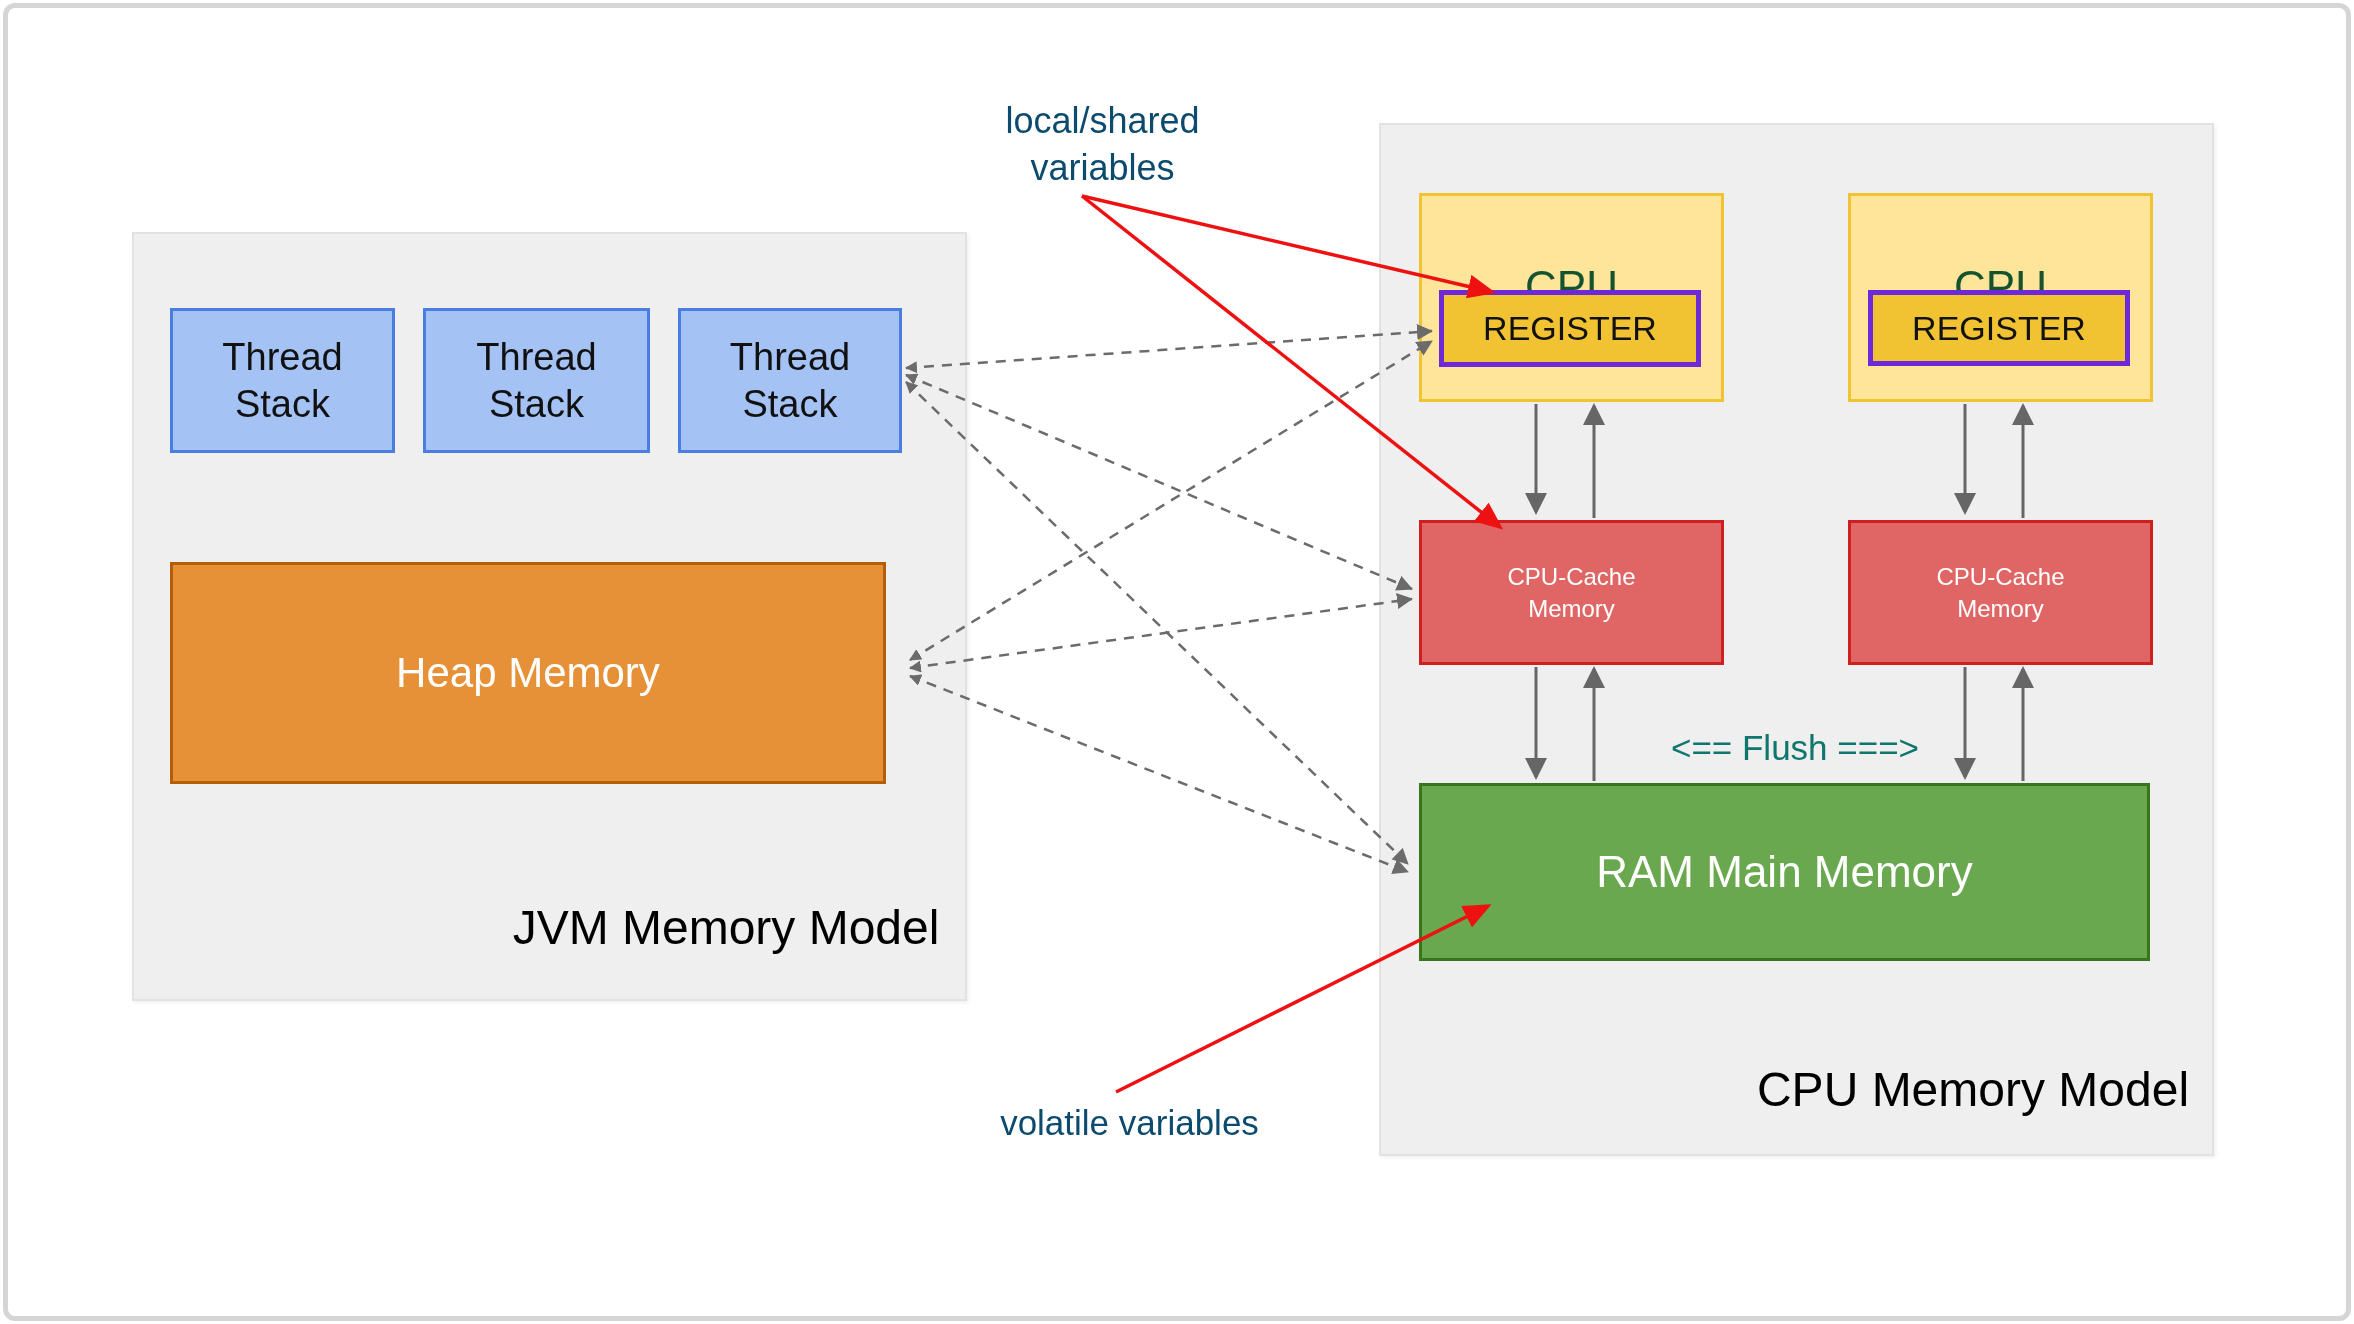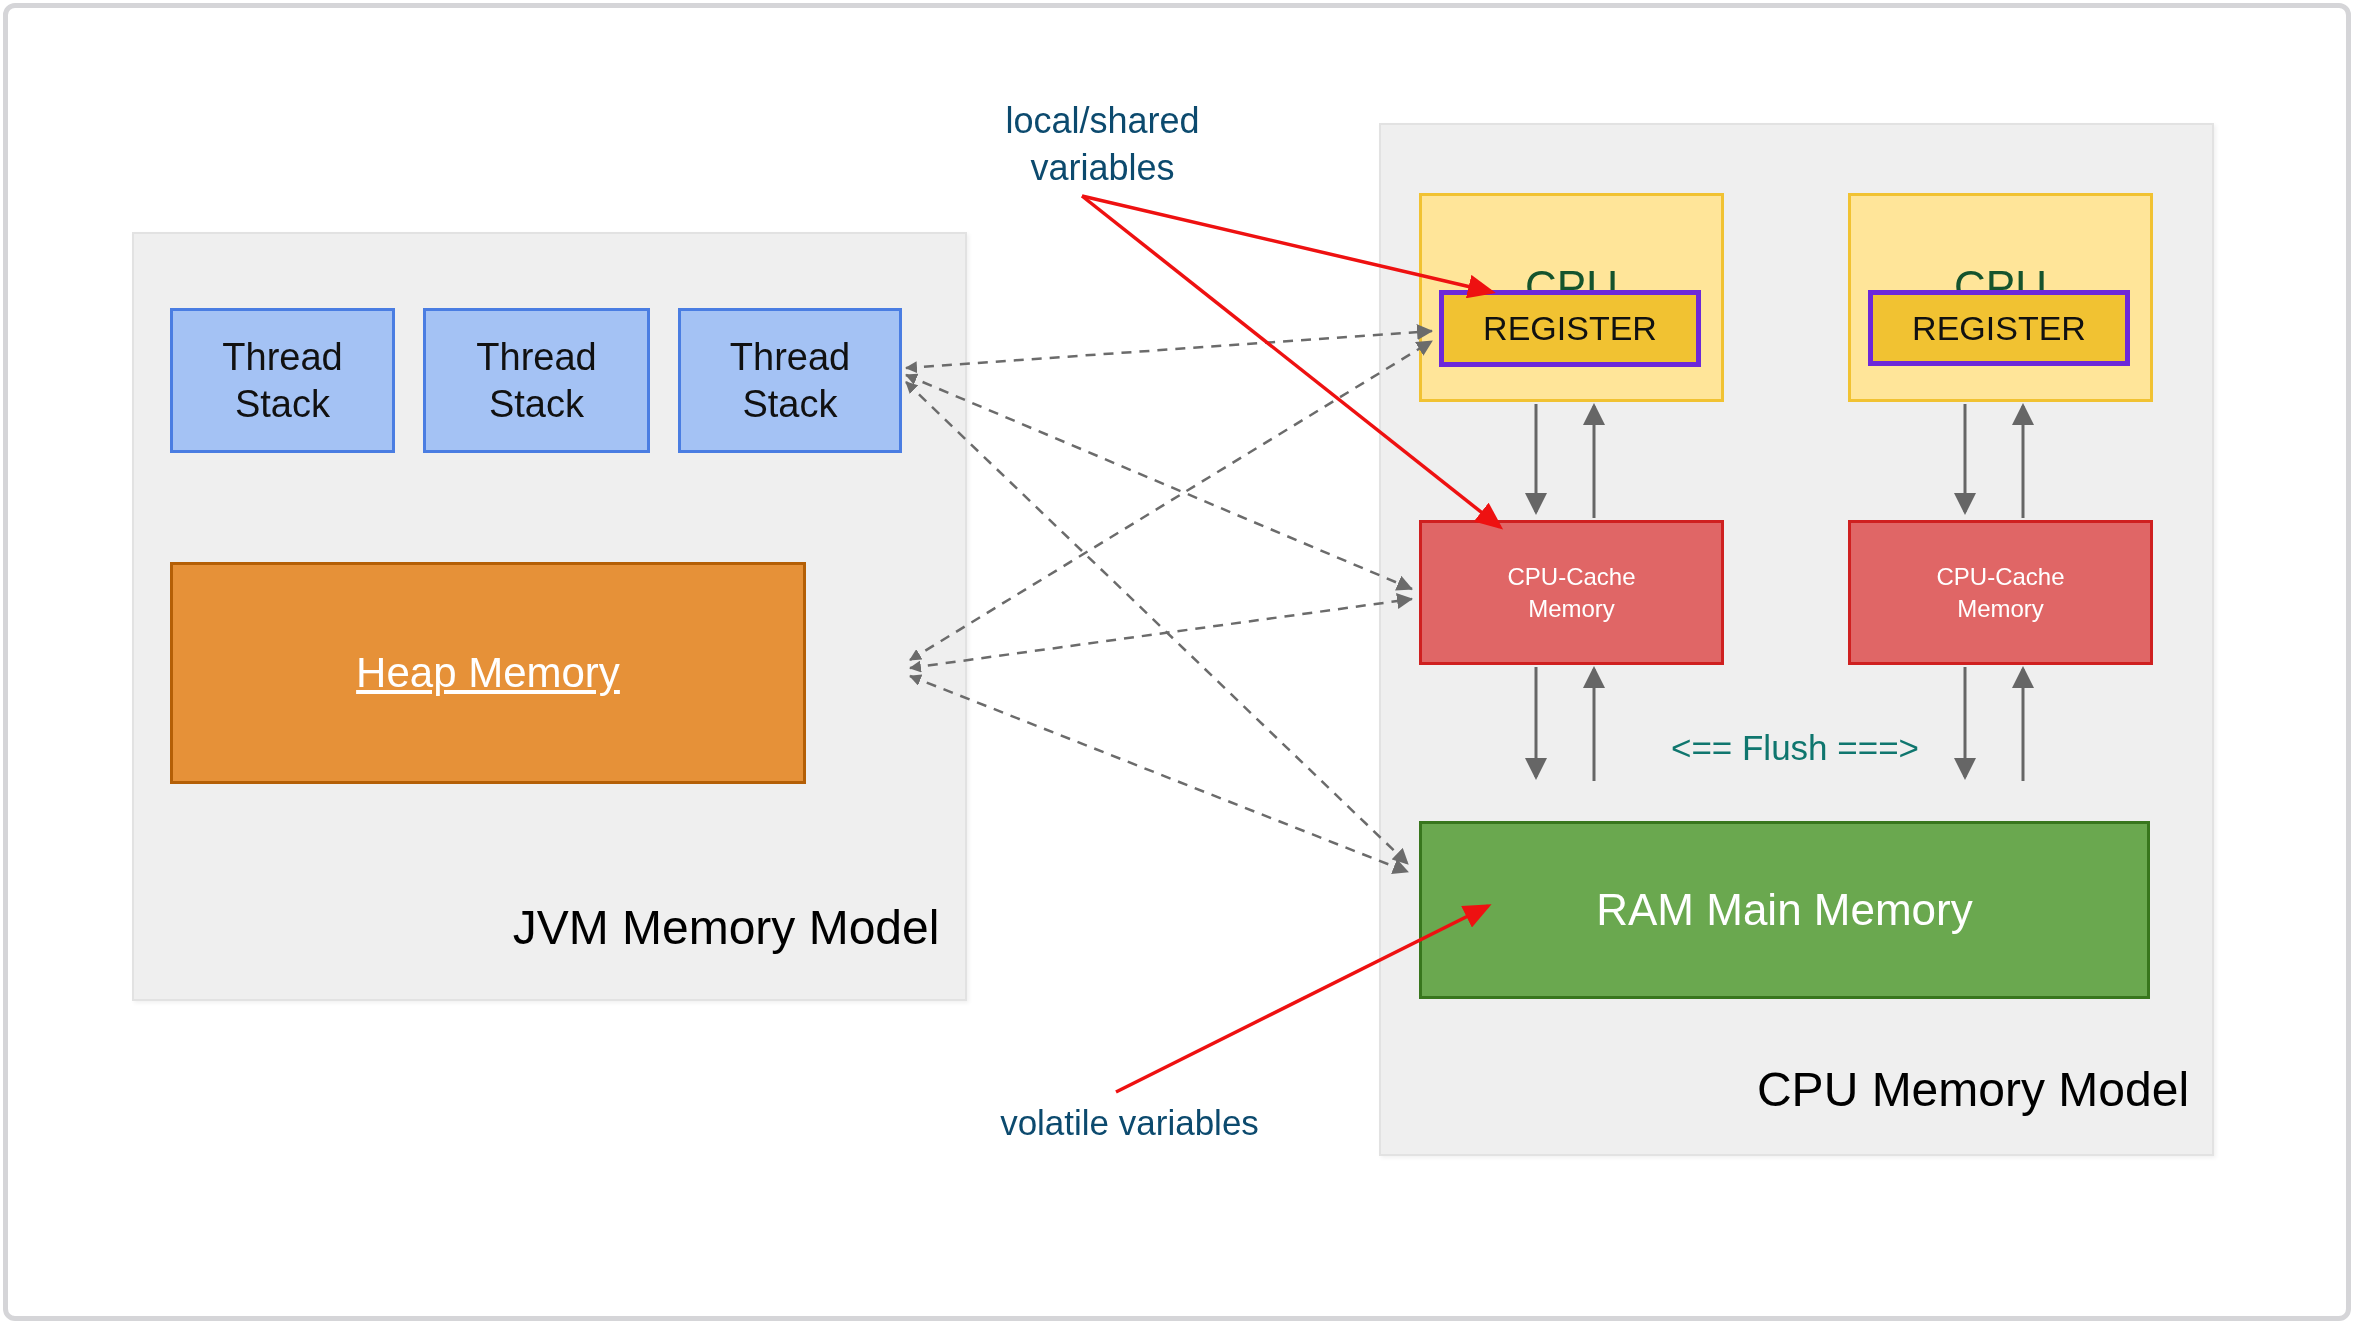--- a/index.html
+++ b/index.html
@@ -69,21 +69,21 @@
   </div>
   <div class="box ts" style="left:170px;top:308px;">
     <span style="padding:0 14px;">Thread Stack</span>
   </div>
   <div class="box ts" style="left:423px;top:308px;width:227px;">
     <span style="padding:0 14px;">Thread Stack</span>
   </div>
   <div class="box ts" style="left:678px;top:308px;width:224px;">
     <span style="padding:0 14px;">Thread Stack</span>
   </div>
-  <div class="box heap" style="left:170px;top:562px;width:636px;height:222px;text-decoration:underline;">
+  <div class="box heap" style="left:170px;top:562px;width:716px;height:222px;">
     <span>Heap Memory</span>
   </div>
   <div class="model-title" style="left:420px;top:900px;">JVM Memory Model</div>
 
   <div class="container" style="left:1379px;top:123px;width:831px;height:1029px;">
   </div>
 
   <div class="box cpu" style="left:1419px;top:193px;width:305px;height:209px;">
     <div class="cpu-title">CPU</div>
     <div class="register" style="left:17px;top:94px;width:262px;height:77px;">
@@ -100,21 +100,21 @@
 
   <div class="box cache" style="left:1419px;top:520px;width:305px;height:145px;">
     <span style="padding:0 40px;">CPU-Cache Memory</span>
   </div>
   <div class="box cache" style="left:1848px;top:520px;width:305px;height:145px;">
     <span style="padding:0 40px;">CPU-Cache Memory</span>
   </div>
 
   <div class="flush" style="left:1640px;top:728px;">&lt;== Flush ===&gt;</div>
 
-  <div class="box ram" style="left:1419px;top:821px;width:731px;height:178px;">
+  <div class="box ram" style="left:1419px;top:783px;width:731px;height:178px;">
     <span>RAM Main Memory</span>
   </div>
   <div class="model-title" style="left:1667px;top:1062px;">CPU Memory Model</div>
 
   <div class="red-note" style="left:955px;top:98px;width:295px;">
     <div>local/shared</div>
     <div>variables</div>
   </div>
   <div class="red-note" style="left:992px;top:1100px;width:275px;font-size:35px;">volatile variables</div>
 

